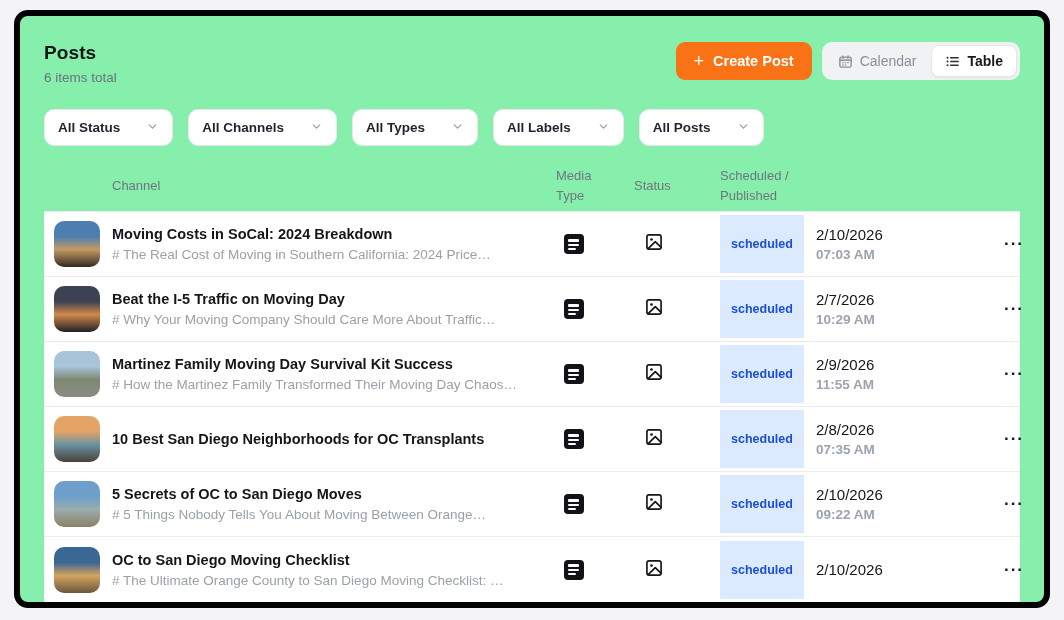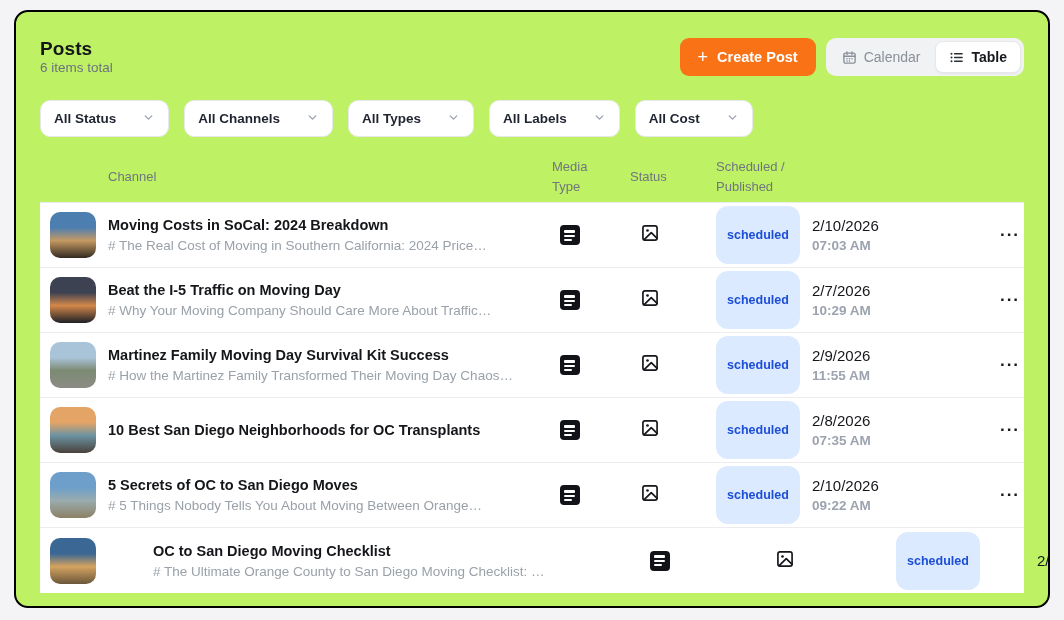--- a/index.html
+++ b/index.html
@@ -6,30 +6,30 @@
   html,body { width:1064px; height:620px; }
   body {
     background:#f4f4f6;
     font-family:"Liberation Sans", sans-serif;
     color:#16181d;
     position:relative;
   }
   .card {
     position:absolute; left:14px; top:10px;
     width:1036px; height:598px;
-    background:#bef264;
-    border:2px solid #000000;
+    background:#86efac;
+    border:6px solid #000000;
     border-radius:14px;
     padding:26px 24px 0 24px;
     overflow:hidden;
   }
   
   .top { display:flex; justify-content:space-between; align-items:flex-start; }
   .page-title { font-size:19px; font-weight:700; letter-spacing:.1px; color:#14161a; }
-  .page-subtitle { font-size:13.5px; color:#6b7280; }
+  .page-subtitle { font-size:13.5px; color:#6b7280; margin-top:6px; }
   .top-actions { display:flex; gap:10px; align-items:center; }
   .btn-create {
     display:flex; align-items:center; gap:9px;
     background:#f97316; color:#fff; border:none; cursor:pointer;
     height:38px; padding:0 18px; border-radius:9px;
     font-family:inherit; font-size:14.5px; font-weight:700;
   }
   .btn-create .plus { font-size:18px; font-weight:400; line-height:1; margin-top:-1px; }
   .segmented {
     display:flex; align-items:flex-end; gap:2px;
@@ -66,21 +66,21 @@
   .thead {
     min-height:46px;
     border-bottom:1px solid #ececef;
     color:#70767f; font-size:13px; font-weight:500;
     padding-bottom:6px;
   }
   .thead .hc { line-height:1.5; }
   .hc-media { max-width:52px; }
   .hc-sched { max-width:96px; }
   .trow { height:65px; border-bottom:1px solid #ececef; background:#fff; }
-  .trow:last-child { border-bottom:none;gap:45px; }
+  .trow:last-child { border-bottom:none; }
   .thumb {
     width:46px; height:46px; border-radius:10px; margin-left:10px;
   }
   .post-title {
     font-size:14.5px; font-weight:700; color:#14161a;
     white-space:nowrap; overflow:hidden; text-overflow:ellipsis; max-width:420px;
   }
   .post-subtitle {
     font-size:13.5px; color:#9aa1a9; margin-top:5px;
     white-space:nowrap; overflow:hidden; text-overflow:ellipsis; max-width:420px;
@@ -90,21 +90,21 @@
     display:flex; flex-direction:column; justify-content:center; gap:2px; padding:4px;
     margin-left:8px;
   }
   .chan-icon i { display:block; height:3px; background:#fff; border-radius:1px; }
   .chan-icon i:nth-child(1){ width:11px; }
   .chan-icon i:nth-child(2){ width:11px; height:2px; }
   .chan-icon i:nth-child(3){ width:8px; height:2px; }
   .media-icon { margin-left:10px; display:block; }
   .badge {
     display:inline-block; background:#dbeafe; color:#1d4ed8;
-    font-size:12.5px; font-weight:700; border-radius:12px;
+    font-size:12.5px; font-weight:700; border-radius:0;
     padding:22px 11px;
   }
   .d-date { font-size:15px; color:#14161a; }
   .d-time { font-size:13.5px; color:#9ca3af; margin-top:4px;font-weight:bold; }
   .more {
     border:none; background:transparent; cursor:pointer;
     font-size:17px; font-weight:700; color:#16181d; letter-spacing:1px;
     font-family:inherit; padding:4px 6px; margin-left:2px;
   }
 </style>
@@ -180,21 +180,21 @@
   <button class="filter">
     <span>All Labels</span>
     <span>
       <svg width="13" height="13" viewBox="0 0 24 24" fill="none" stroke="#9ca3af" stroke-width="2.6" stroke-linecap="round" stroke-linejoin="round">
               <path d="M6 9l6 6 6-6"></path>
             </svg>
     </span>
   </button>
 
   <button class="filter">
-    <span>All Cost</span>
+    <span>All Posts</span>
     <span>
       <svg width="13" height="13" viewBox="0 0 24 24" fill="none" stroke="#9ca3af" stroke-width="2.6" stroke-linecap="round" stroke-linejoin="round">
               <path d="M6 9l6 6 6-6"></path>
             </svg>
     </span>
   </button>
 </span>
   </div>
 
   <div class="table">

